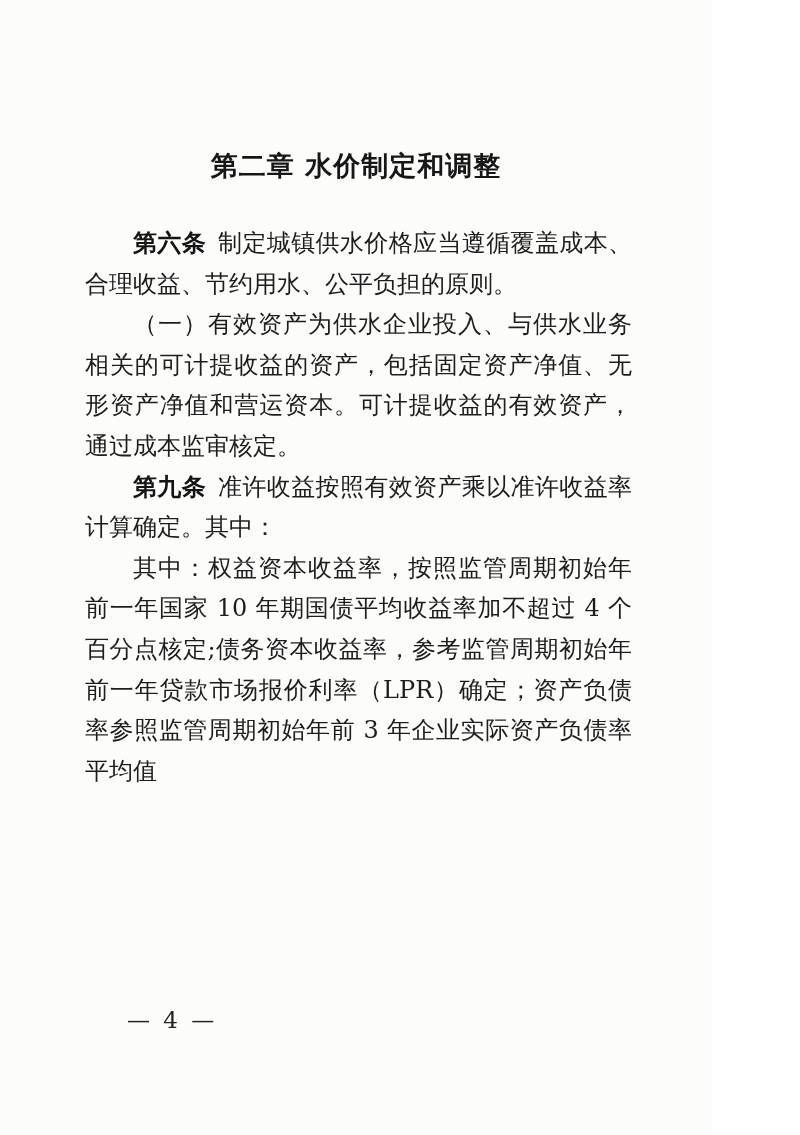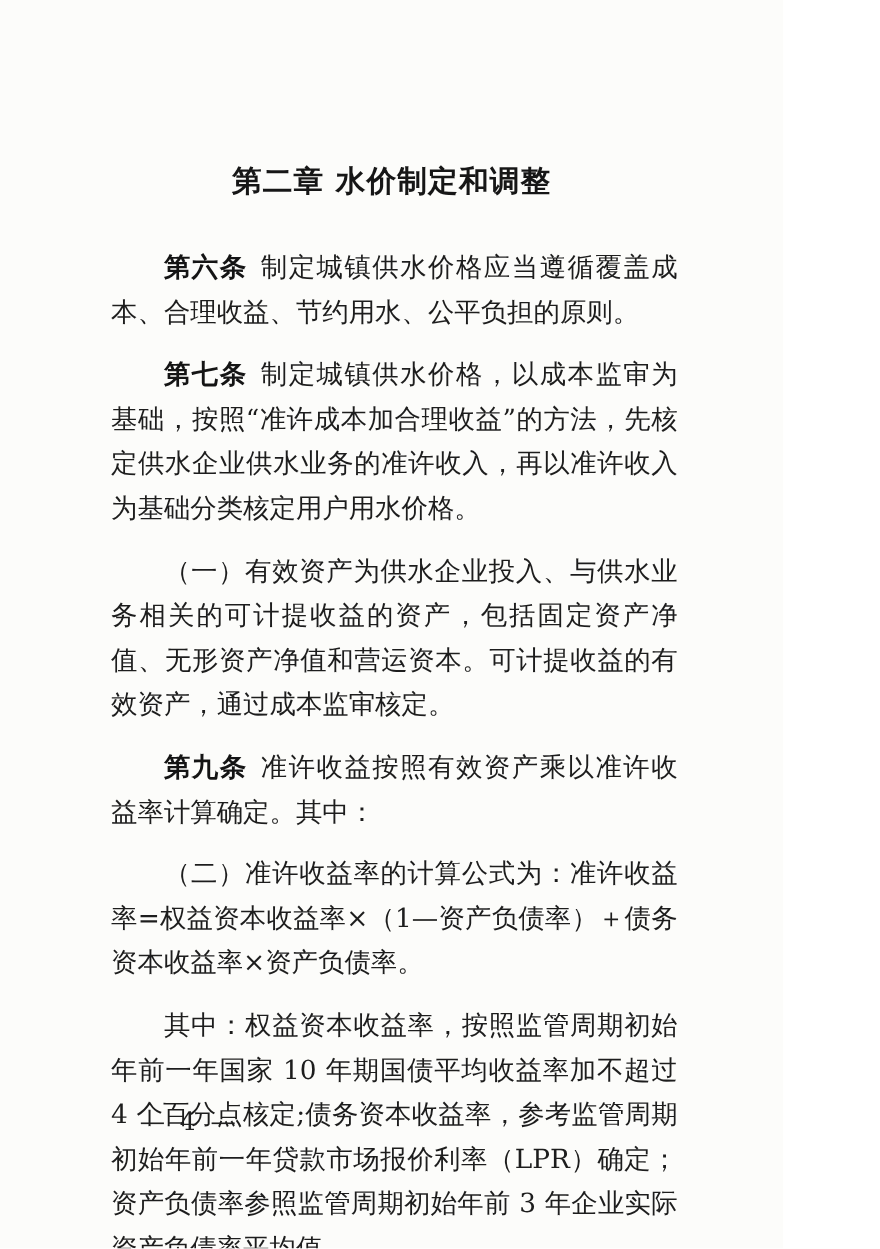--- a/index.html
+++ b/index.html
@@ -30,21 +30,21 @@
 
   .body-text {
     margin: 41px 80px 0 85px;
     font-size: 24px;
     line-height: 40.6px;
     text-align: justify;
     color: #1d1d1d;
   }
 
   .para {
-    margin: 16px;
+    margin: 0;
     padding: 0;
     text-indent: 2em;
   }
 
   .art {
     font-family: "DejaVu Sans", sans-serif;
     font-weight: 700;
     margin-right: 12px;
     color: #141414;
   }
@@ -60,27 +60,25 @@
 </style>
 </head>
 <body>
 
 <div class="page">
   <h1 class="chapter-title">第二章 水价制定和调整</h1>
 
   <div class="body-text">
   <p class="para"><b class="art">第六条</b><span class="para-text">制定城镇供水价格应当遵循覆盖成本、合理收益、节约用水、公平负担的原则。</span></p>
 
-  <p class="para"><b class="art">第七条</b><span class="para-text">制定城镇供水价格，以成本监审为基础，按照“准许成本加合理收益”的方法，先核定供水企业供水业务的准许收入，再以准许收入为基础分类核定用户用水价格。</span></p>
 
 
 
   <p class="para"><span class="para-text">（一）有效资产为供水企业投入、与供水业务相关的可计提收益的资产，包括固定资产净值、无形资产净值和营运资本。可计提收益的有效资产，通过成本监审核定。</span></p>
 
   <p class="para"><b class="art">第九条</b><span class="para-text">准许收益按照有效资产乘以准许收益率计算确定。其中：</span></p>
 
-  <p class="para"><span class="para-text">（二）准许收益率的计算公式为：准许收益率=权益资本收益率×（1—资产负债率）＋债务资本收益率×资产负债率。</span></p>
 
   <p class="para"><span class="para-text">其中：权益资本收益率，按照监管周期初始年前一年国家 10 年期国债平均收益率加不超过 4 个百分点核定;债务资本收益率，参考监管周期初始年前一年贷款市场报价利率（LPR）确定；资产负债率参照监管周期初始年前 3 年企业实际资产负债率平均值</span></p>
 </div>
 
   <div class="page-number">— 4 —</div>
 </div>
 
 </body></html>

